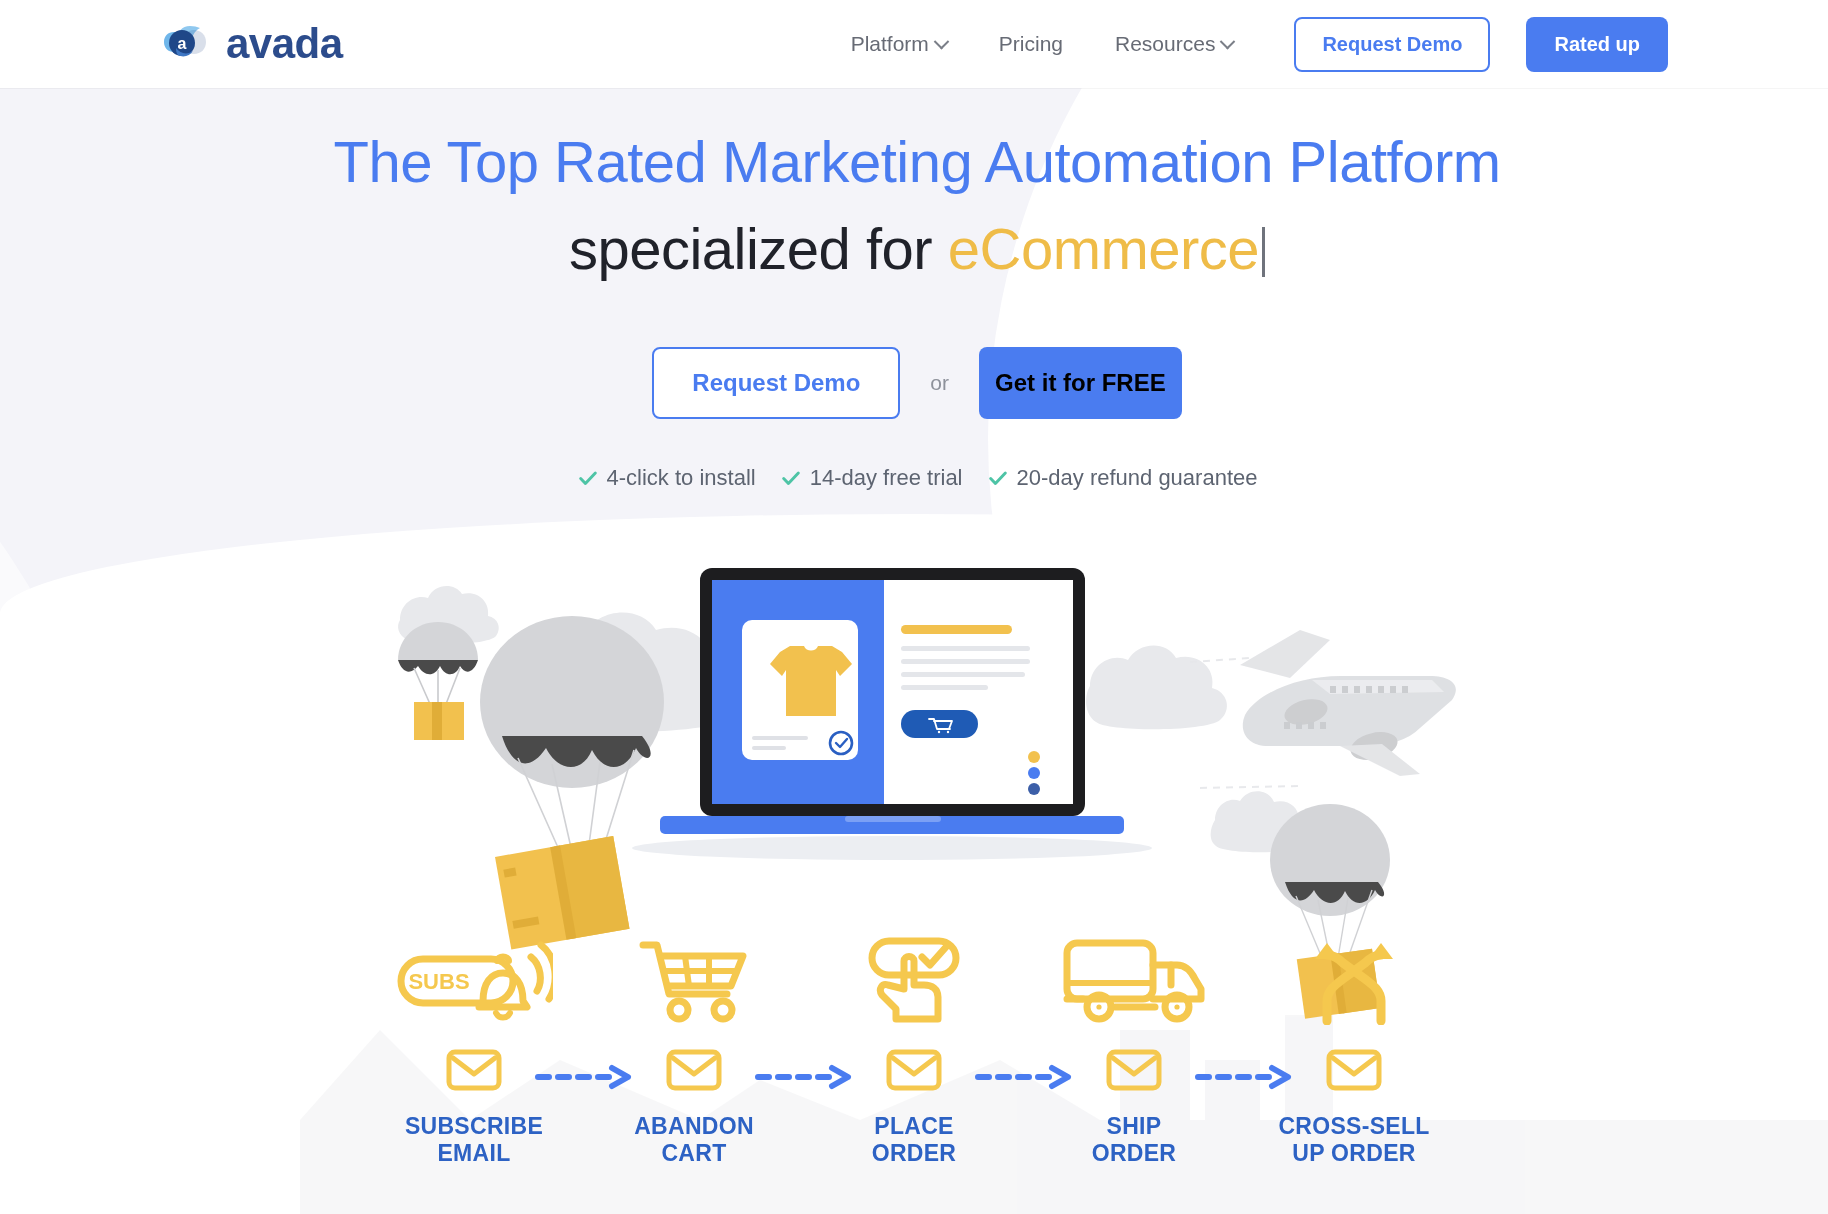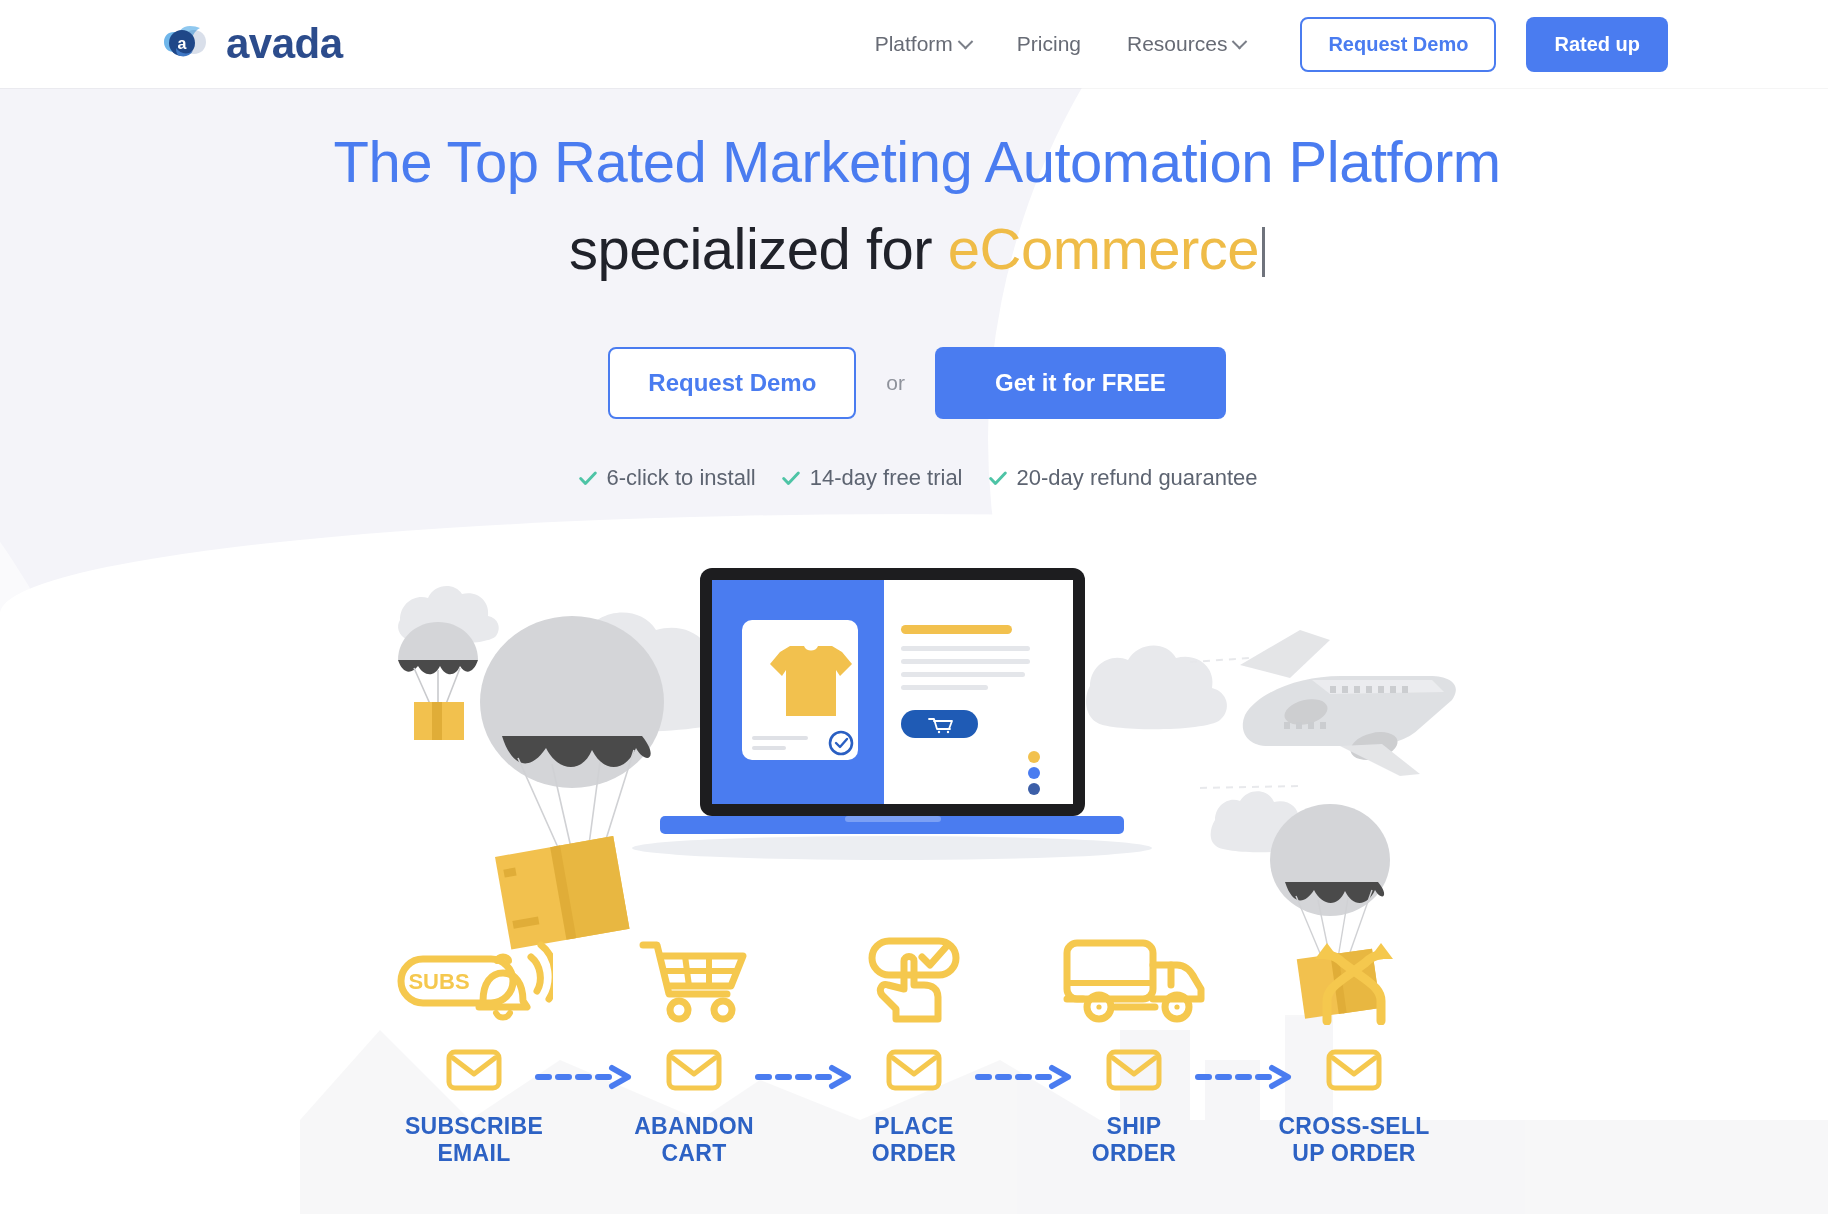--- a/index.html
+++ b/index.html
@@ -97,21 +97,21 @@
     color: #2c4c8c;
     letter-spacing: -0.5px;
     line-height: 1;
   }
 
   nav.mainnav {
     margin-left: auto;
     margin-right: 160px;
     display: flex;
     align-items: center;
-    gap: 8px;
+    gap: 14px;
   }
 
   .nav-item {
     display: flex;
     align-items: center;
     gap: 7px;
     font-size: 21px;
     color: #676b75;
     padding: 10px 19px;
     cursor: pointer;
@@ -215,25 +215,25 @@
   }
 
   .or-text {
     font-size: 21px;
     color: #8e929b;
     margin: 0 30px;
   }
 
   .btn-free {
     background: #4a7cf0;
-    color: #ffffff;
+    color: #000000;
     border: none;
     font-size: 24px;
     font-weight: 700;
-    padding: 22px 60px;
+    padding: 22px 16px;
     border-radius: 8px;
     cursor: pointer;
     font-family: "Liberation Sans", sans-serif;
   }
 
   .perks {
     margin-top: 46px;
     display: flex;
     align-items: center;
     justify-content: center;
@@ -365,21 +365,21 @@
       <span class="or-text">or</span>
       <button class="btn-free">Get it for FREE</button>
     </div>
 
     <div class="perks">
 
       <div class="perk">
         <svg class="check" viewBox="0 0 24 24">
           <path d="M4 12.5 L9.2 18 L20 6.5" stroke="#4ec4a6" stroke-width="3.2" fill="none" stroke-linecap="round" stroke-linejoin="round"></path>
         </svg>
-        <span>6-click to install</span>
+        <span>4-click to install</span>
       </div>
 
       <div class="perk">
         <svg class="check" viewBox="0 0 24 24">
           <path d="M4 12.5 L9.2 18 L20 6.5" stroke="#4ec4a6" stroke-width="3.2" fill="none" stroke-linecap="round" stroke-linejoin="round"></path>
         </svg>
         <span>14-day free trial</span>
       </div>
 
       <div class="perk">

